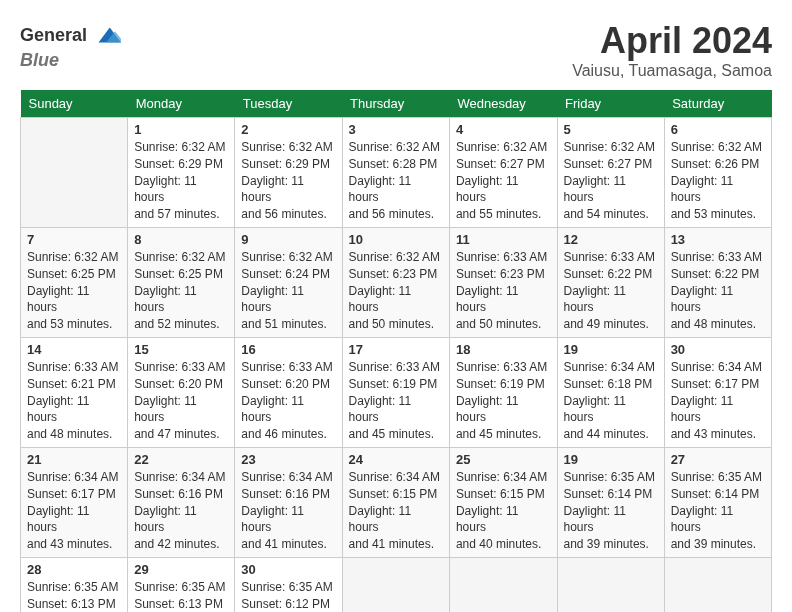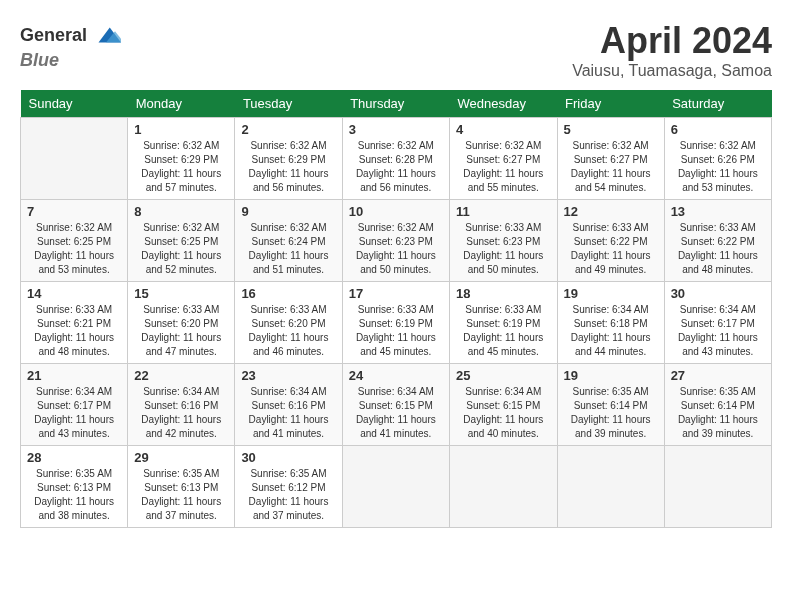--- a/index.html
+++ b/index.html
@@ -74,23 +74,22 @@
     }
     .day-number {
       font-size: 13px;
       font-weight: bold;
       color: #333;
       display: block;
       margin-bottom: 2px;
     }
     .day-info {
       color: #333;
-      font-size: 10px;
+      font-size: 12px;
       line-height: 1.4;
-      text-align: center;
     }
     .empty-cell {
       background: #f5f5f5 !important;
     }
   </style>
 </head>
 <body>
 
 <div class="header-area">
   <div class="logo">

